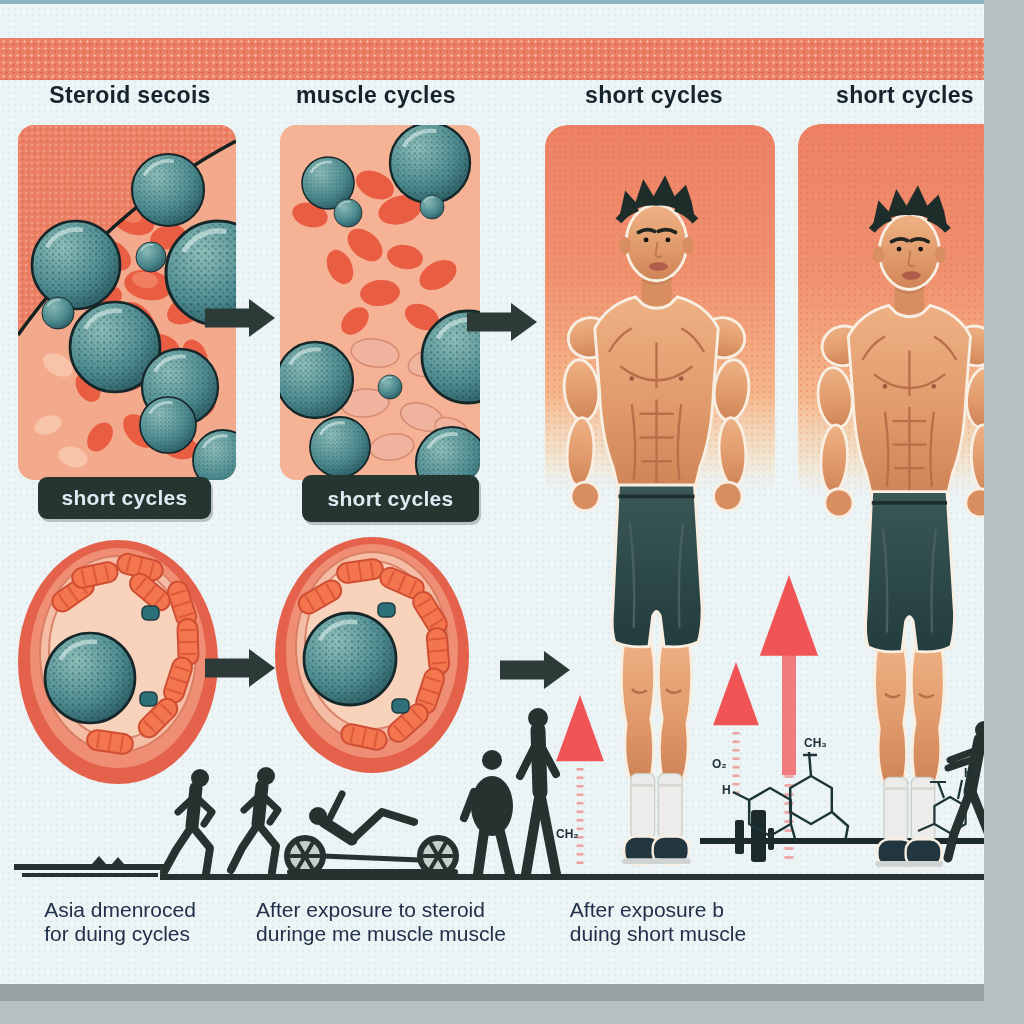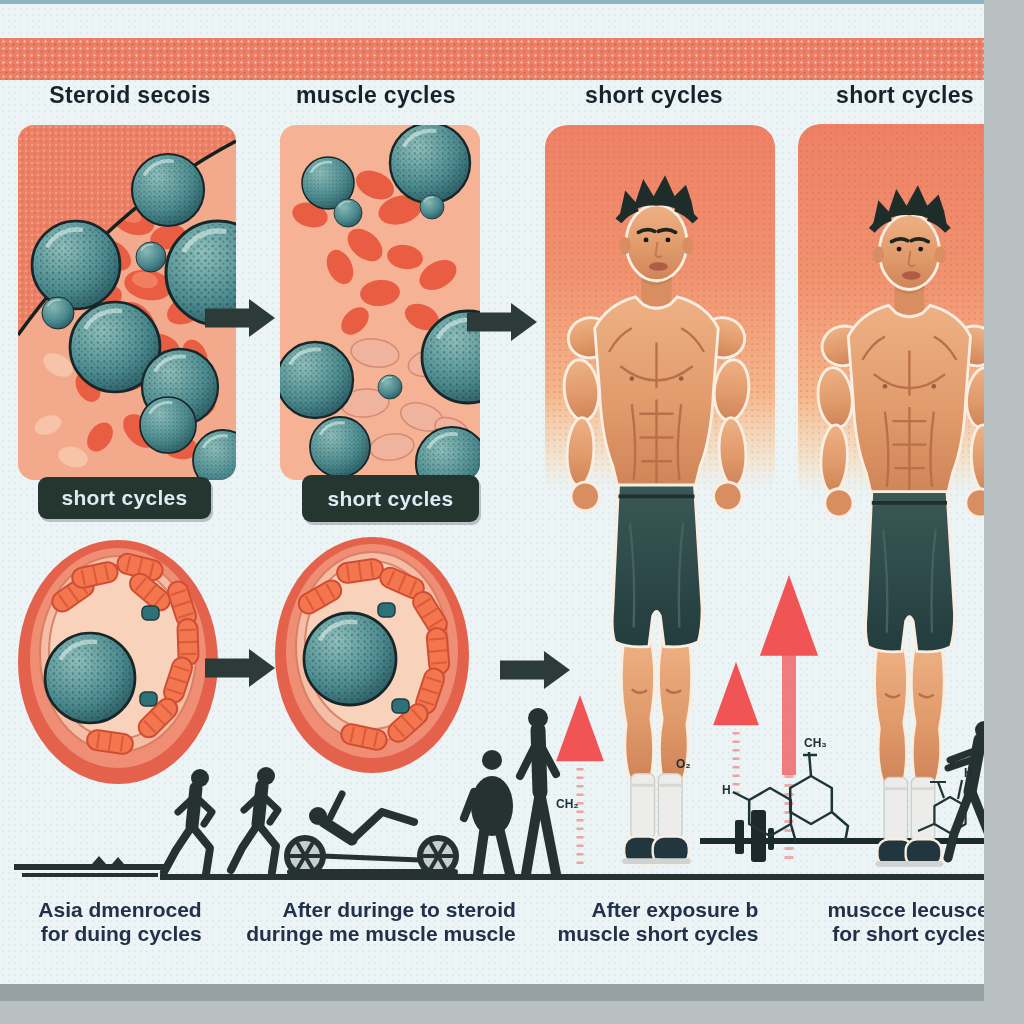--- a/index.html
+++ b/index.html
@@ -31,22 +31,22 @@
             mask-image:linear-gradient(#000 72%, rgba(0,0,0,.55) 88%, transparent 100%);
   }
   .art{position:absolute;left:0;top:0;z-index:2;}
   .badge{
     position:absolute;background:#24362f;border-radius:9px;z-index:5;
     display:flex;align-items:center;justify-content:center;
     color:#dcecf4;font-weight:bold;font-size:21px;letter-spacing:.3px;
     box-shadow:2px 3px 0 rgba(30,45,40,.25);
   }
   .caption{
-    position:absolute;top:898px;transform:translateX(-50%);text-align:right;
-    font-size:21px;font-weight:bold;color:#223049;line-height:1.14;white-space:nowrap;z-index:5;
+    position:absolute;top:898px;transform:translateX(-50%);text-align:left;
+    font-size:21px;font-weight:normal;color:#223049;line-height:1.14;white-space:nowrap;z-index:5;
   }
   .tiny{
     position:absolute;font-size:12px;font-weight:bold;color:#1c2f38;z-index:5;white-space:nowrap;
   }
   .chemlbl{font-size:12px;text-align:center;}
   .floor-dark{position:absolute;left:0;top:984px;width:1024px;height:17px;background:#95a1a2;z-index:6;}
   .floor-light{position:absolute;left:0;top:1001px;width:1024px;height:23px;background:#b8c0c1;z-index:6;}
 </style>
 </head>
 <body>
@@ -402,38 +402,34 @@
         <path d="M970,792 L954,834 L948,858 M972,792 L988,832 L997,857" stroke-width="9" fill="none"></path>
         <rect x="1012" y="742" width="5" height="136" stroke="none"></rect>
         <path d="M994,736 L1024,748" stroke-width="5" fill="none"></path>
       </g>
     </g>
   </svg>
 
   <div class="badge" style="left:38px;top:477px;width:173px;height:42px">short cycles</div>
   <div class="badge" style="left:302px;top:475px;width:177px;height:47px">short cycles</div>
 
-  <div class="tiny" style="left:556px;top:797px">CH₂</div>
-  <div class="tiny" style="left:676px;top:757px">O₂</div>
+  <div class="tiny" style="left:556px;top:827px">CH₂</div>
+  <div class="tiny" style="left:712px;top:757px">O₂</div>
   <div class="tiny chemlbl" style="left:804px;top:736px">CH₃</div>
   <div class="tiny chemlbl" style="left:722px;top:783px">H</div>
   <div class="tiny chemlbl" style="left:964px;top:766px">H</div>
 
   <div class="caption" style="left:120px">
     <div>Asia dmenroced</div>
     <div>for duing cycles</div>
   </div>
   <div class="caption" style="left:381px">
-    <div>After duringe to steroid</div>
+    <div>After exposure to steroid</div>
     <div>duringe me muscle muscle</div>
   </div>
   <div class="caption" style="left:658px">
     <div>After exposure b</div>
-    <div>muscle short cycles</div>
-  </div>
-  <div class="caption" style="left:908px">
-    <div>muscce lecusce</div>
-    <div>for short cycles</div>
+    <div>duing short muscle</div>
   </div>
 
   <div class="floor-dark"></div>
   <div class="floor-light"></div>
 </div>
 
 </body></html>

